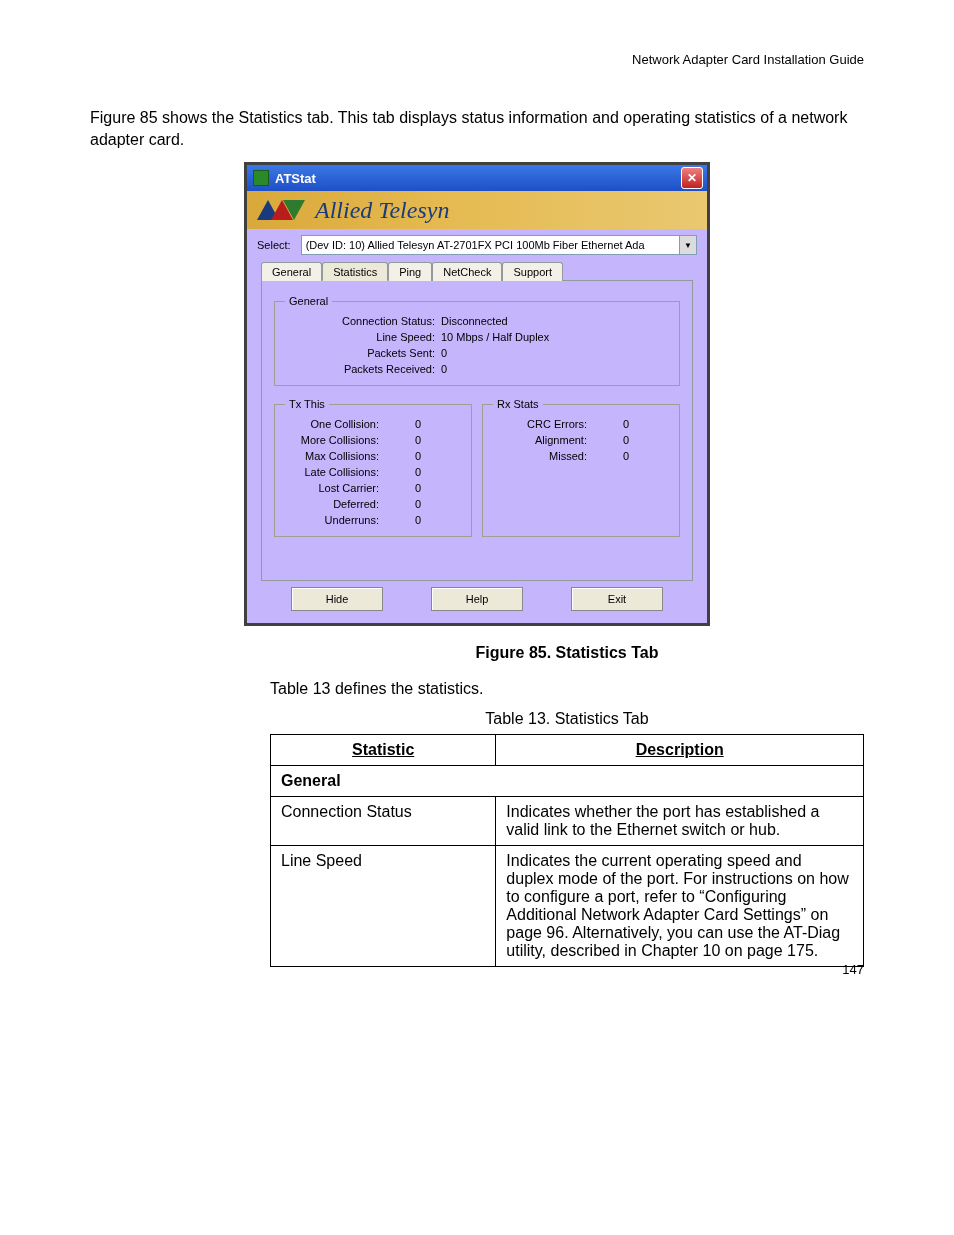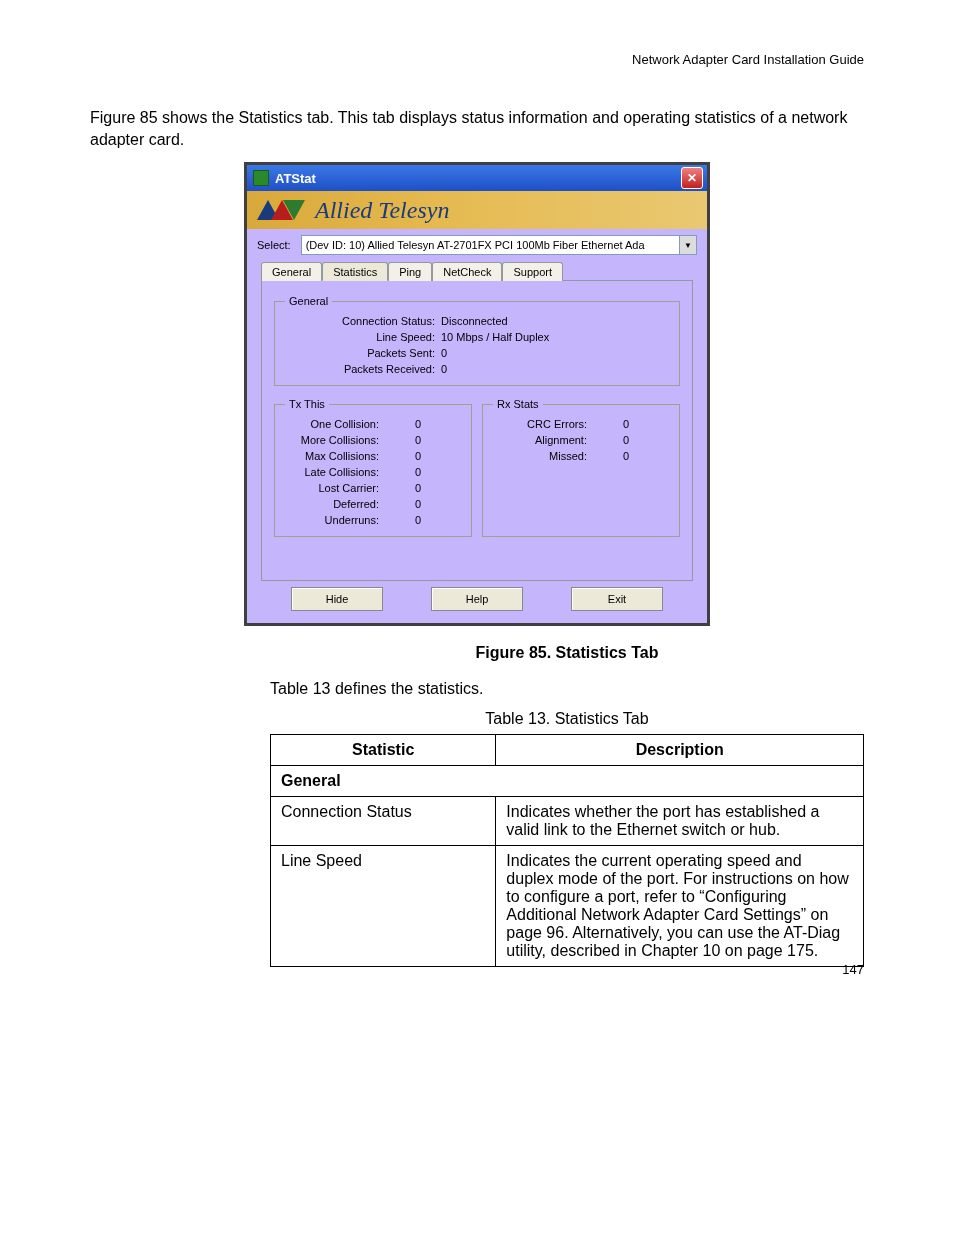--- a/index.html
+++ b/index.html
@@ -206,20 +206,21 @@
   }
   table.doc th, table.doc td {
     border: 1px solid #000;
     padding: 6px 10px;
     text-align: left;
     vertical-align: top;
   }
   table.doc th {
     font-weight: bold;
     text-align: center;
+    text-decoration: underline;
   }
   table.doc .group td {
     font-weight: bold;
   }
   .pagenum {
     position: absolute;
     bottom: 30px;
     right: 90px;
     font-size: 13px;
   }

